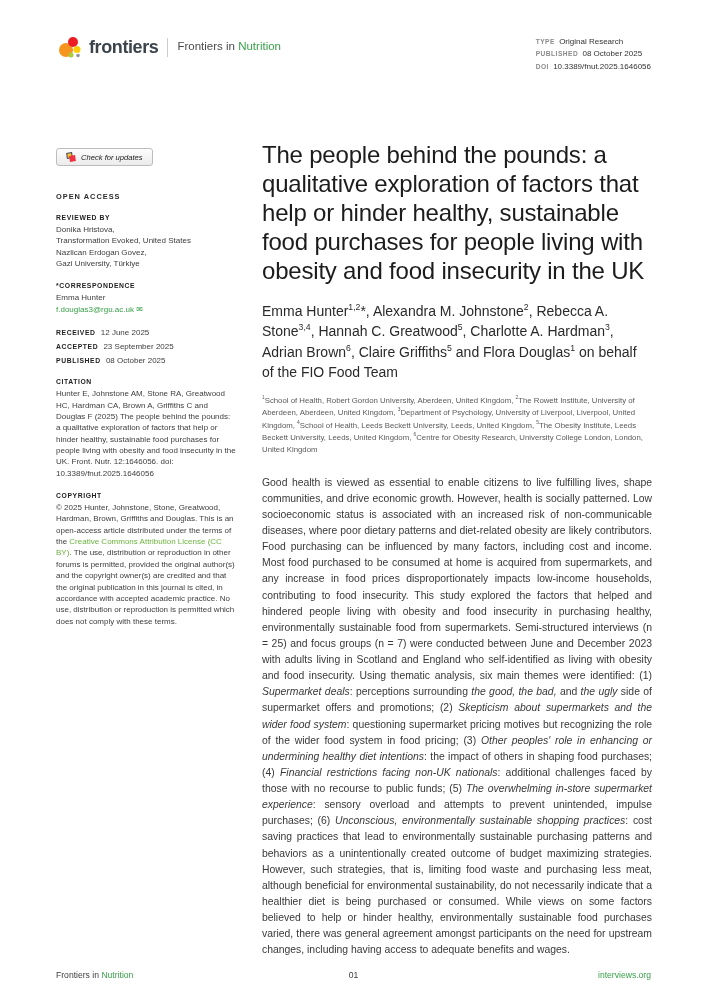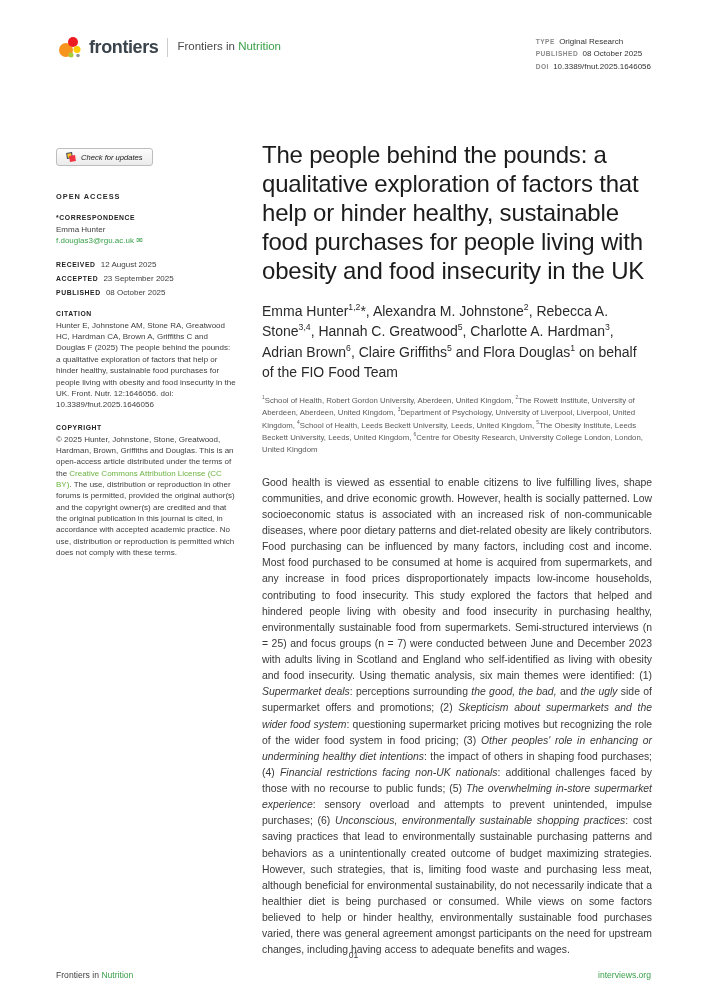--- a/index.html
+++ b/index.html
@@ -26,21 +26,21 @@
     align-items: flex-start;
   }
   .brand { display: flex; align-items: center; }
   .logo-icon { display: block; margin-right: 7px; }
   .brand-name {
     font-size: 18px; font-weight: bold; color: #3b444b;
     letter-spacing: -0.4px; line-height: 1;
   }
   .brand-divider { width: 1px; height: 19px; background: #cccccc; margin: 0 9px; }
   .journal-title { font-size: 11.5px; color: #4a4a4a; line-height: 1; }
-  .green { color: #3aa04a; margin-top: 20px; }
+  .green { color: #3aa04a; }
   .header-meta { font-size: 8px; color: #333; line-height: 1.55; padding-top: 2px; }
   .meta-label {
     font-size: 6.6px; color: #8a8a8a; letter-spacing: 0.5px; font-weight: bold;
     margin-right: 2px;
   }
 
   
   .sidebar { position: absolute; top: 148px; left: 56px; width: 180px; }
   .check-updates {
     display: inline-flex; align-items: center; gap: 5px;
@@ -139,34 +139,41 @@
         <rect x="0.5" y="0.5" width="6" height="6" fill="#3e4558" transform="rotate(-8 3.5 3.5)"></rect>
         <rect x="1.5" y="1.5" width="4" height="4" fill="#ffc72c" transform="rotate(-8 3.5 3.5)"></rect>
         <rect x="3.5" y="3.5" width="6" height="6" fill="#ef3340" transform="rotate(-8 6.5 6.5)"></rect>
       </svg>
       <span>Check for updates</span>
     </div>
 
     <div class="open-access">OPEN ACCESS</div>
 
 
+    <section class="side-section">
+      <div class="side-label">REVIEWED BY</div>
+      <div class="side-text pre">Donika Hristova,
+Transformation Evoked, United States
+Nazlican Erdogan Govez,
+Gazi University, Türkiye</div>
+    </section>
 
     <section class="side-section">
       <div class="side-label">*CORRESPONDENCE</div>
       <div class="side-text">
         <span>Emma Hunter</span><br>
         <a class="side-link">f.douglas3@rgu.ac.uk</a>
         <span class="email-icon">✉</span>
       </div>
     </section>
 
     <section class="side-section">
       <div class="date-row">
         <span class="side-label inline">RECEIVED</span>
-        <span>12 August 2025</span>
+        <span>12 June 2025</span>
       </div>
       <div class="date-row">
         <span class="side-label inline">ACCEPTED</span>
         <span>23 September 2025</span>
       </div>
       <div class="date-row">
         <span class="side-label inline">PUBLISHED</span>
         <span>08 October 2025</span>
       </div>
     </section>

